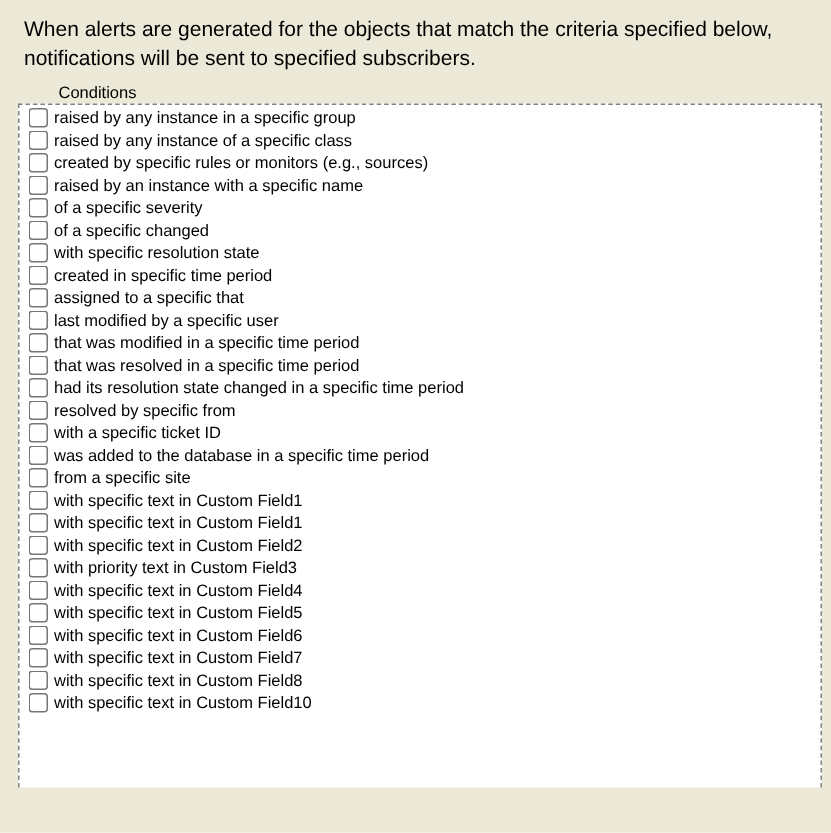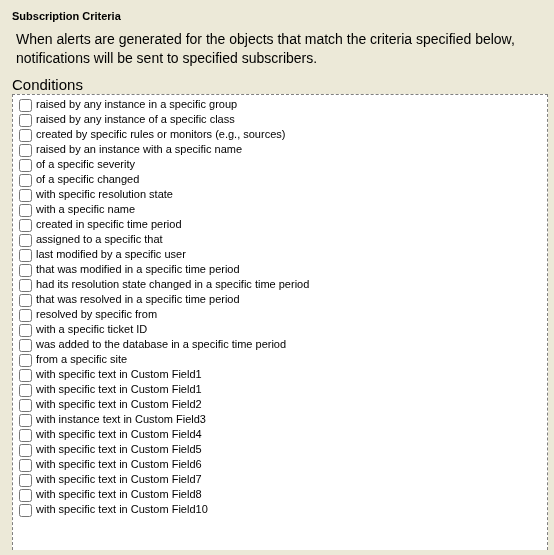--- a/index.html
+++ b/index.html
@@ -21,59 +21,59 @@
     font-size: 11px;
     margin-bottom: 8px;
   }
   .desc {
     font-size: 14px;
     line-height: 1.35;
     padding-left: 4px;
   }
   .cond-label {
     padding: 0 0 1px 12px;
-    font-size: 15px;
+    font-size: 11px;
+    margin-left: 27px;
   }
   .list-container {
     margin: 0 6px 0 12px;
     height: 456px;
     background: #FFFFFF;
     border-top: 1px dashed #808080;
     border-left: 1px dashed #808080;
     border-right: 1px dashed #808080;
     box-sizing: border-box;
     overflow: hidden;
     position: relative;
   }
   .list-inner {
     padding: 2px 2px 2px 4px;
   }
   .row {
     display: flex;
-    align-items: flex-end;
+    align-items: flex-start;
     height: 15px;
     line-height: 15px;
   }
   .row input[type="checkbox"] {
     width: 13px;
     height: 13px;
     margin: 0 4px 0 2px;
     flex: 0 0 auto;
   }
   .row-label {
     flex: 1 1 auto;
     white-space: nowrap;
     overflow: hidden;
   }
 </style>
 </head>
 <body>
 
 <div class="header-area">
-  <div class="title">Subscription Criteria</div>
   <div class="desc">When alerts are generated for the objects that match the criteria specified below, notifications will be sent to specified subscribers.</div>
 </div>
 
 <div class="cond-label">Conditions</div>
 
 <div class="list-container">
   <div class="list-inner" id="list-inner">
       <div class="row">
         <input type="checkbox" style="">
         <span class="row-label">raised by any instance in a specific group</span>
@@ -97,45 +97,41 @@
       <div class="row">
         <input type="checkbox" style="">
         <span class="row-label">of a specific changed</span>
       </div>
       <div class="row">
         <input type="checkbox" style="">
         <span class="row-label">with specific resolution state</span>
       </div>
       <div class="row">
         <input type="checkbox" style="">
-        <span class="row-label">with a specific name</span>
-      </div>
-      <div class="row">
-        <input type="checkbox" style="">
         <span class="row-label">created in specific time period</span>
       </div>
       <div class="row">
         <input type="checkbox" style="">
         <span class="row-label">assigned to a specific that</span>
       </div>
       <div class="row">
         <input type="checkbox" style="">
         <span class="row-label">last modified by a specific user</span>
       </div>
       <div class="row">
         <input type="checkbox" style="">
         <span class="row-label">that was modified in a specific time period</span>
       </div>
       <div class="row">
         <input type="checkbox" style="">
-        <span class="row-label">had its resolution state changed in a specific time period</span>
+        <span class="row-label">that was resolved in a specific time period</span>
       </div>
       <div class="row">
         <input type="checkbox" style="">
-        <span class="row-label">that was resolved in a specific time period</span>
+        <span class="row-label">had its resolution state changed in a specific time period</span>
       </div>
       <div class="row">
         <input type="checkbox" style="">
         <span class="row-label">resolved by specific from</span>
       </div>
       <div class="row">
         <input type="checkbox" style="">
         <span class="row-label">with a specific ticket ID</span>
       </div>
       <div class="row">
@@ -153,21 +149,21 @@
       <div class="row">
         <input type="checkbox" style="">
         <span class="row-label">with specific text in Custom Field1</span>
       </div>
       <div class="row">
         <input type="checkbox" style="">
         <span class="row-label">with specific text in Custom Field2</span>
       </div>
       <div class="row">
         <input type="checkbox" style="">
-        <span class="row-label">with instance text in Custom Field3</span>
+        <span class="row-label">with priority text in Custom Field3</span>
       </div>
       <div class="row">
         <input type="checkbox" style="">
         <span class="row-label">with specific text in Custom Field4</span>
       </div>
       <div class="row">
         <input type="checkbox" style="">
         <span class="row-label">with specific text in Custom Field5</span>
       </div>
       <div class="row">

